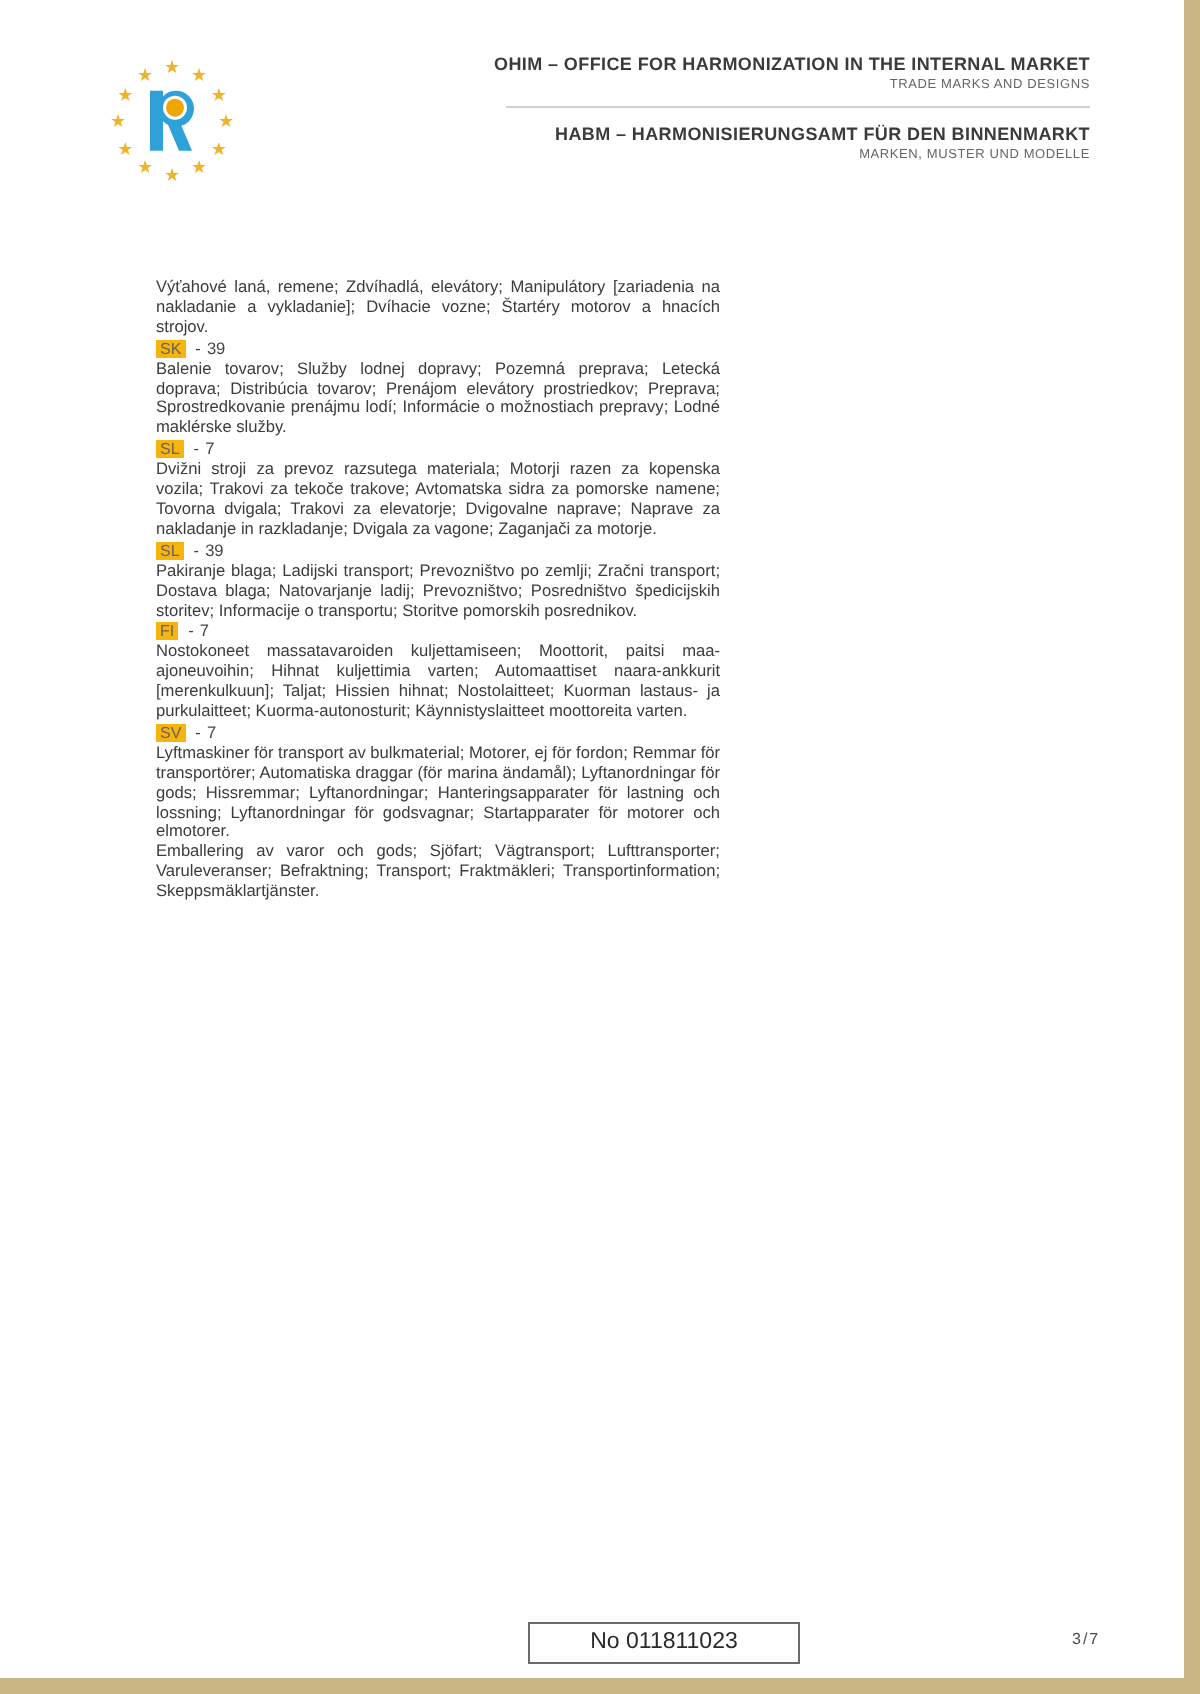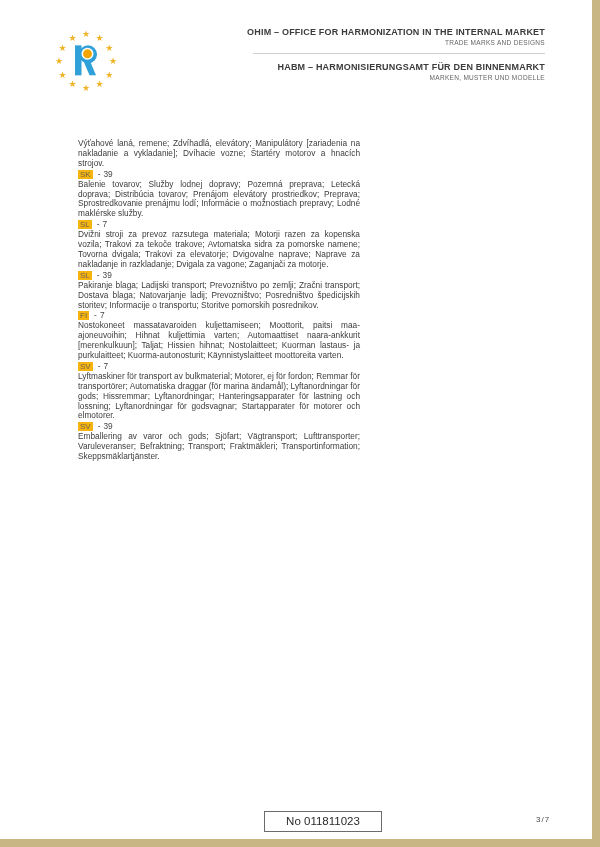--- a/index.html
+++ b/index.html
@@ -70,21 +70,21 @@
     padding: 0 2px;
     line-height: 9px;
   }
   .code-sep { margin: 0 3px 0 5px; color: #444; }
   .class-no { color: #444; }
 
   
   .reg-box {
     position: absolute;
     left: 264px; top: 811px;
-    width: 118px; height: 21px;
+    width: 136px; height: 21px;
     border: 1px solid #6b6b6b;
     text-align: center;
     line-height: 19px;
     font-size: 11.5px;
     color: #2a2a2a;
     background: #fff;
   }
   .page-indicator {
     position: absolute;
     left: 536px; top: 815px;
@@ -166,23 +166,20 @@
 
 
     <div class="section">
       <div class="code-line">
         <span class="chip">SV</span><span class="code-sep">-</span><span class="class-no">7</span>
       </div>
       <p class="goods">Lyftmaskiner för transport av bulkmaterial; Motorer, ej för fordon; Remmar för transportörer; Automatiska draggar (för marina ändamål); Lyftanordningar för gods; Hissremmar; Lyftanordningar; Hanteringsapparater för lastning och lossning; Lyftanordningar för godsvagnar; Startapparater för motorer och elmotorer.</p>
     </div>
 
     <div class="section">
-      <div class="code-line">
-        <span class="chip">SV</span><span class="code-sep">-</span><span class="class-no">39</span>
-      </div>
       <p class="goods">Emballering av varor och gods; Sjöfart; Vägtransport; Lufttransporter; Varuleveranser; Befraktning; Transport; Fraktmäkleri; Transportinformation; Skeppsmäklartjänster.</p>
     </div>
   </div>
 
   <div class="reg-box">
     <span>No 011811023</span>
   </div>
   <div class="page-indicator">3/7</div>
 
 </div>

